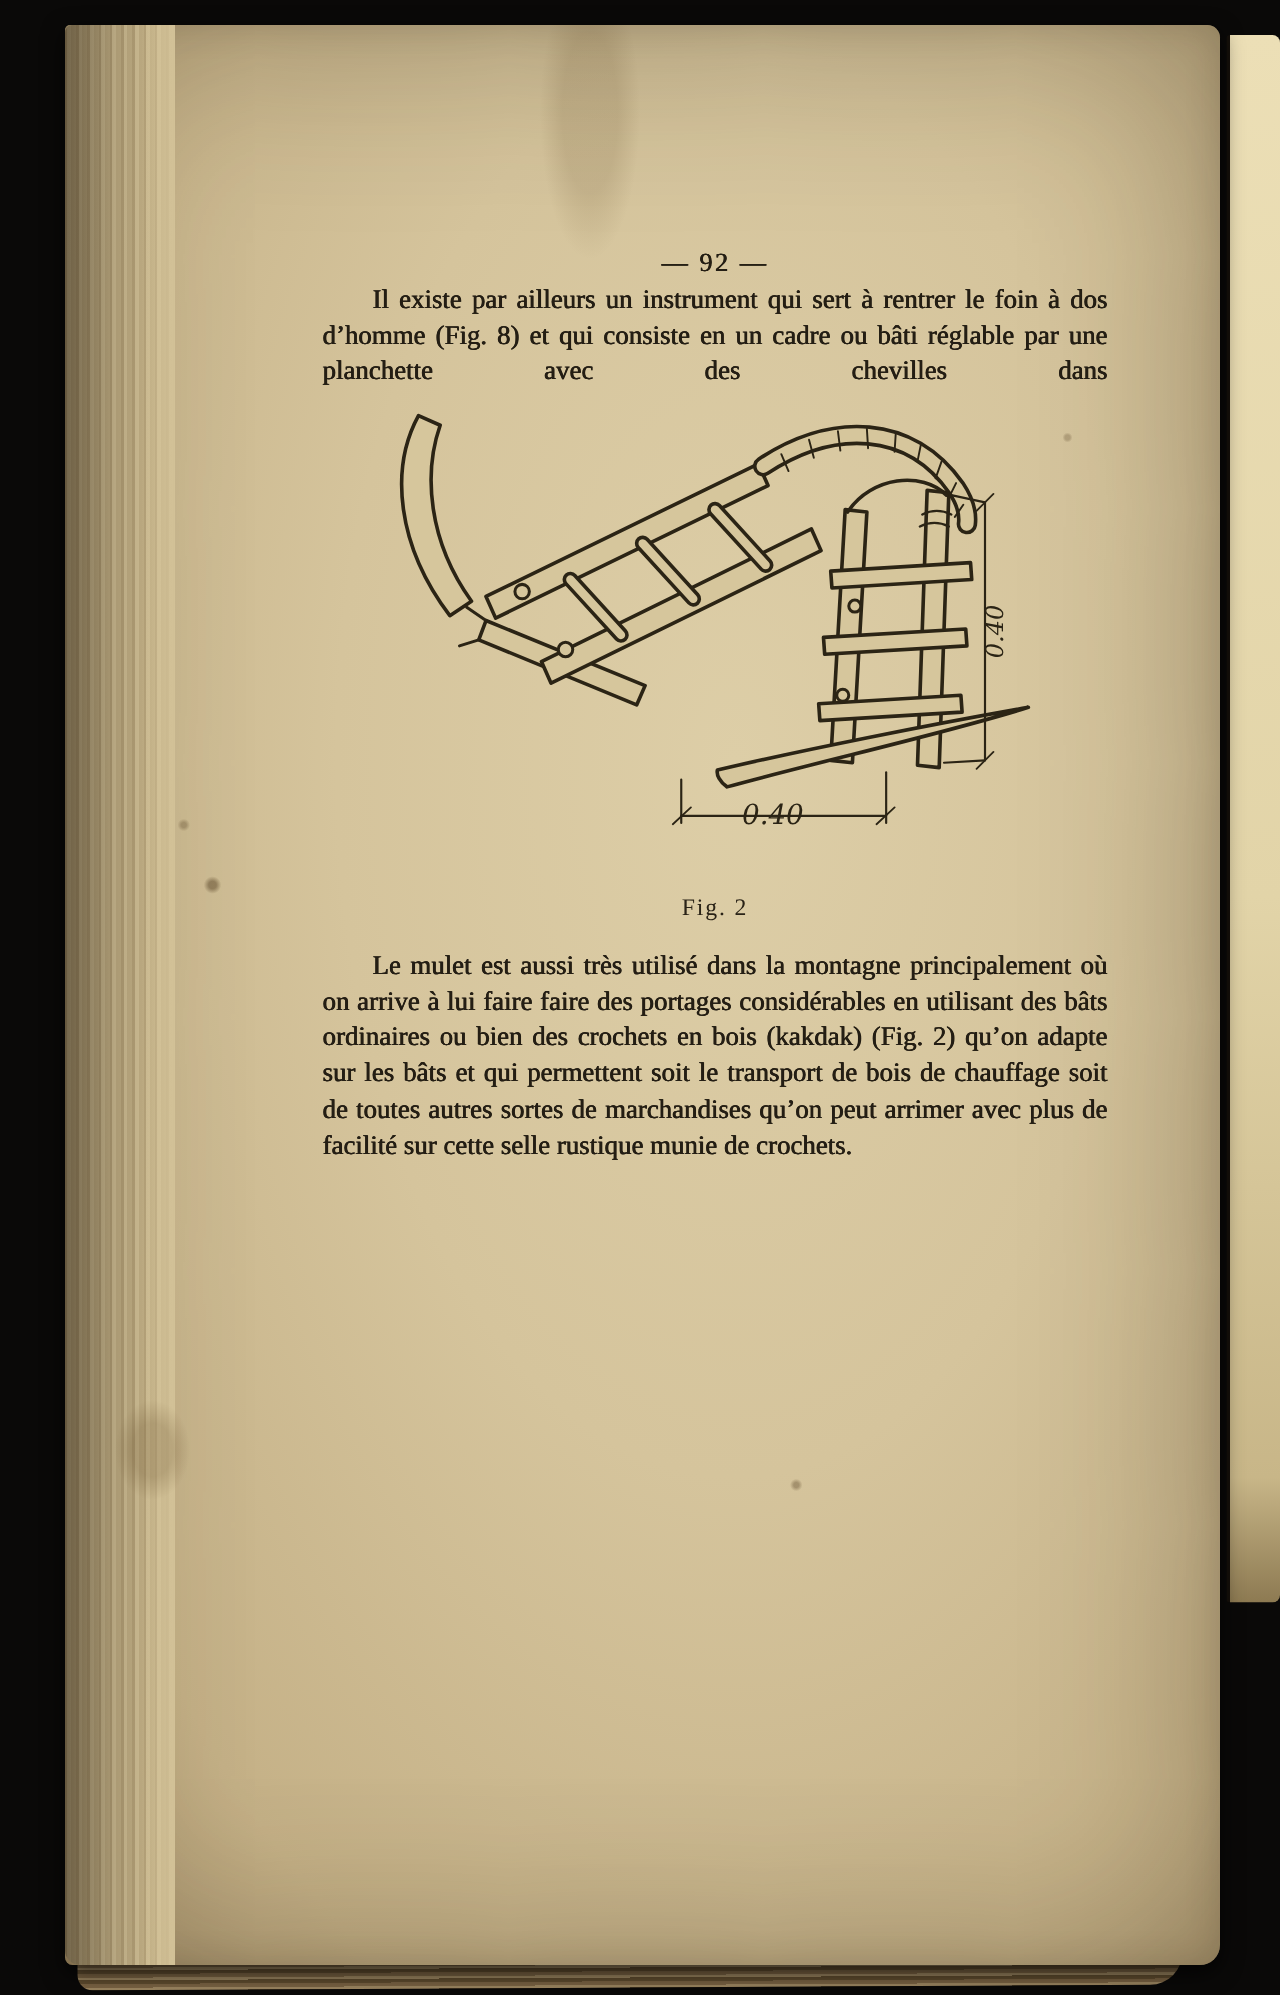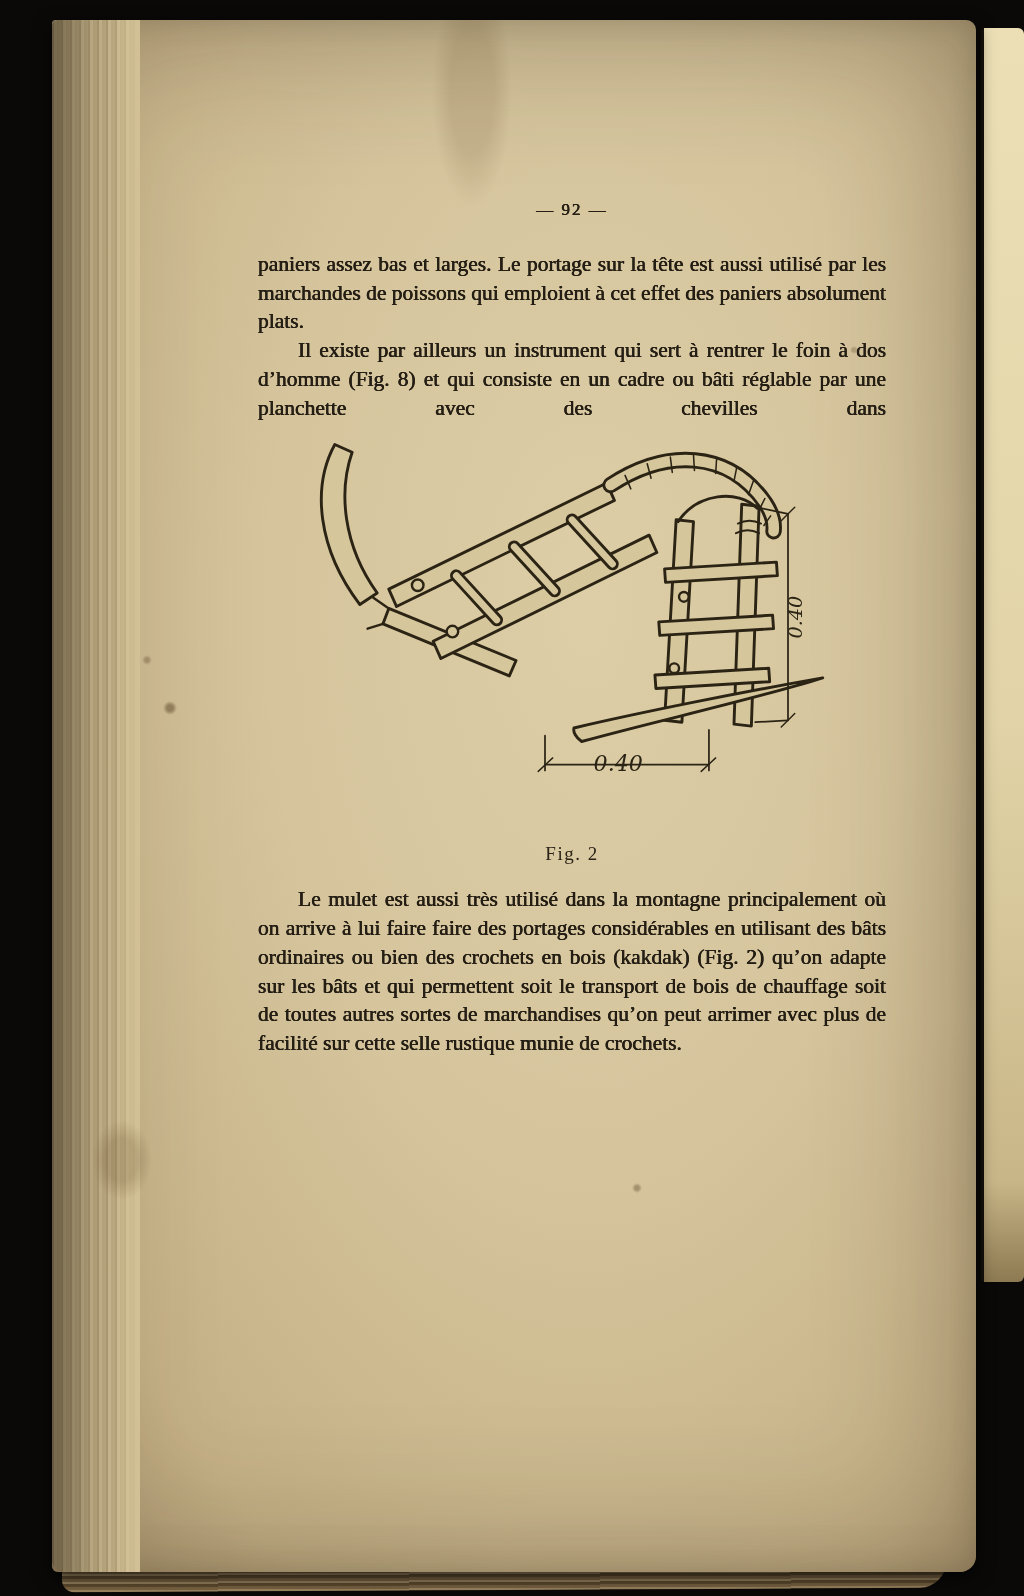--- a/index.html
+++ b/index.html
@@ -52,51 +52,50 @@
       radial-gradient(ellipse at 70px 1140px, rgba(92,68,32,.22) 0 16px, rgba(92,68,32,0) 30px),
       radial-gradient(ellipse at 420px 70px, rgba(92,68,32,.14) 0 22px, rgba(92,68,32,0) 40px);
   }
 
   .content {
     position:absolute; left:258px; top:196px; width:628px; z-index:5;
     color:#241e14; font-size:21.5px; line-height:28.8px; text-align:justify;
   }
   .content p, .content .pnum { text-shadow:0.35px 0 currentColor, -0.2px 0 currentColor; }
 
-  .pnum { display:block; text-align:center; text-align-last:center; font-size:17px;
-          letter-spacing:2px; margin-bottom:25px; }
+  .pnum { display:block; text-align:center; text-align-last:center; font-size:21px;
+          letter-spacing:2px; }
 
   p.indent { text-indent:40px; }
   p.justify-last { text-align-last:justify; }
   .fig-ital { }
 
   .fig-wrap { margin:8px 0 6px; text-align:center; text-align-last:center; }
   .fig-wrap svg { display:inline-block; }
   .fig-caption { display:block; text-align:center; text-align-last:center; font-size:19px;
-                 letter-spacing:1.5px; margin:24px 0 16px; color:#2a2317; }
+                 letter-spacing:1.5px; margin:8px 0 16px; color:#2a2317; }
 
   .dim-text { font-family:"DejaVu Serif","Liberation Serif",serif; font-style:italic; }
 </style>
 </head>
 <body>
 
 <div id="canvas">
 
   <div class="bottom-stack"></div>
   <div class="right-sliver"></div>
 
   <div class="page"></div>
   <div class="fan"></div>
   <div class="spots"></div>
 
   <div class="content">
 
     <span class="pnum">— 92 —</span>
 
-    <p>paniers assez bas et larges. Le portage sur la tête est aussi utilisé par les marchandes de poissons qui emploient à cet effet des paniers absolument plats.</p>
 
     <p class="indent justify-last"><span>Il existe par ailleurs un instrument qui sert à rentrer le foin à dos d’homme (</span><span class="fig-ital">Fig.</span><span> 8) et qui consiste en un cadre ou bâti réglable par une planchette avec des chevilles dans</span></p>
 
     <div class="fig-wrap">
       <svg viewBox="0 0 580 392" width="560" height="378">
         <g stroke="#2b2415" fill="none" stroke-linecap="round" stroke-linejoin="round" stroke-width="3">
 
           <path d="M44 14 C20 58 26 122 70 180 L88 168 C52 118 48 62 62 22 Z" fill="#d6c69c"></path>
 
           <path d="M100 184 L232 238 L225 254 L94 200 Z" fill="#d6c69c"></path>

